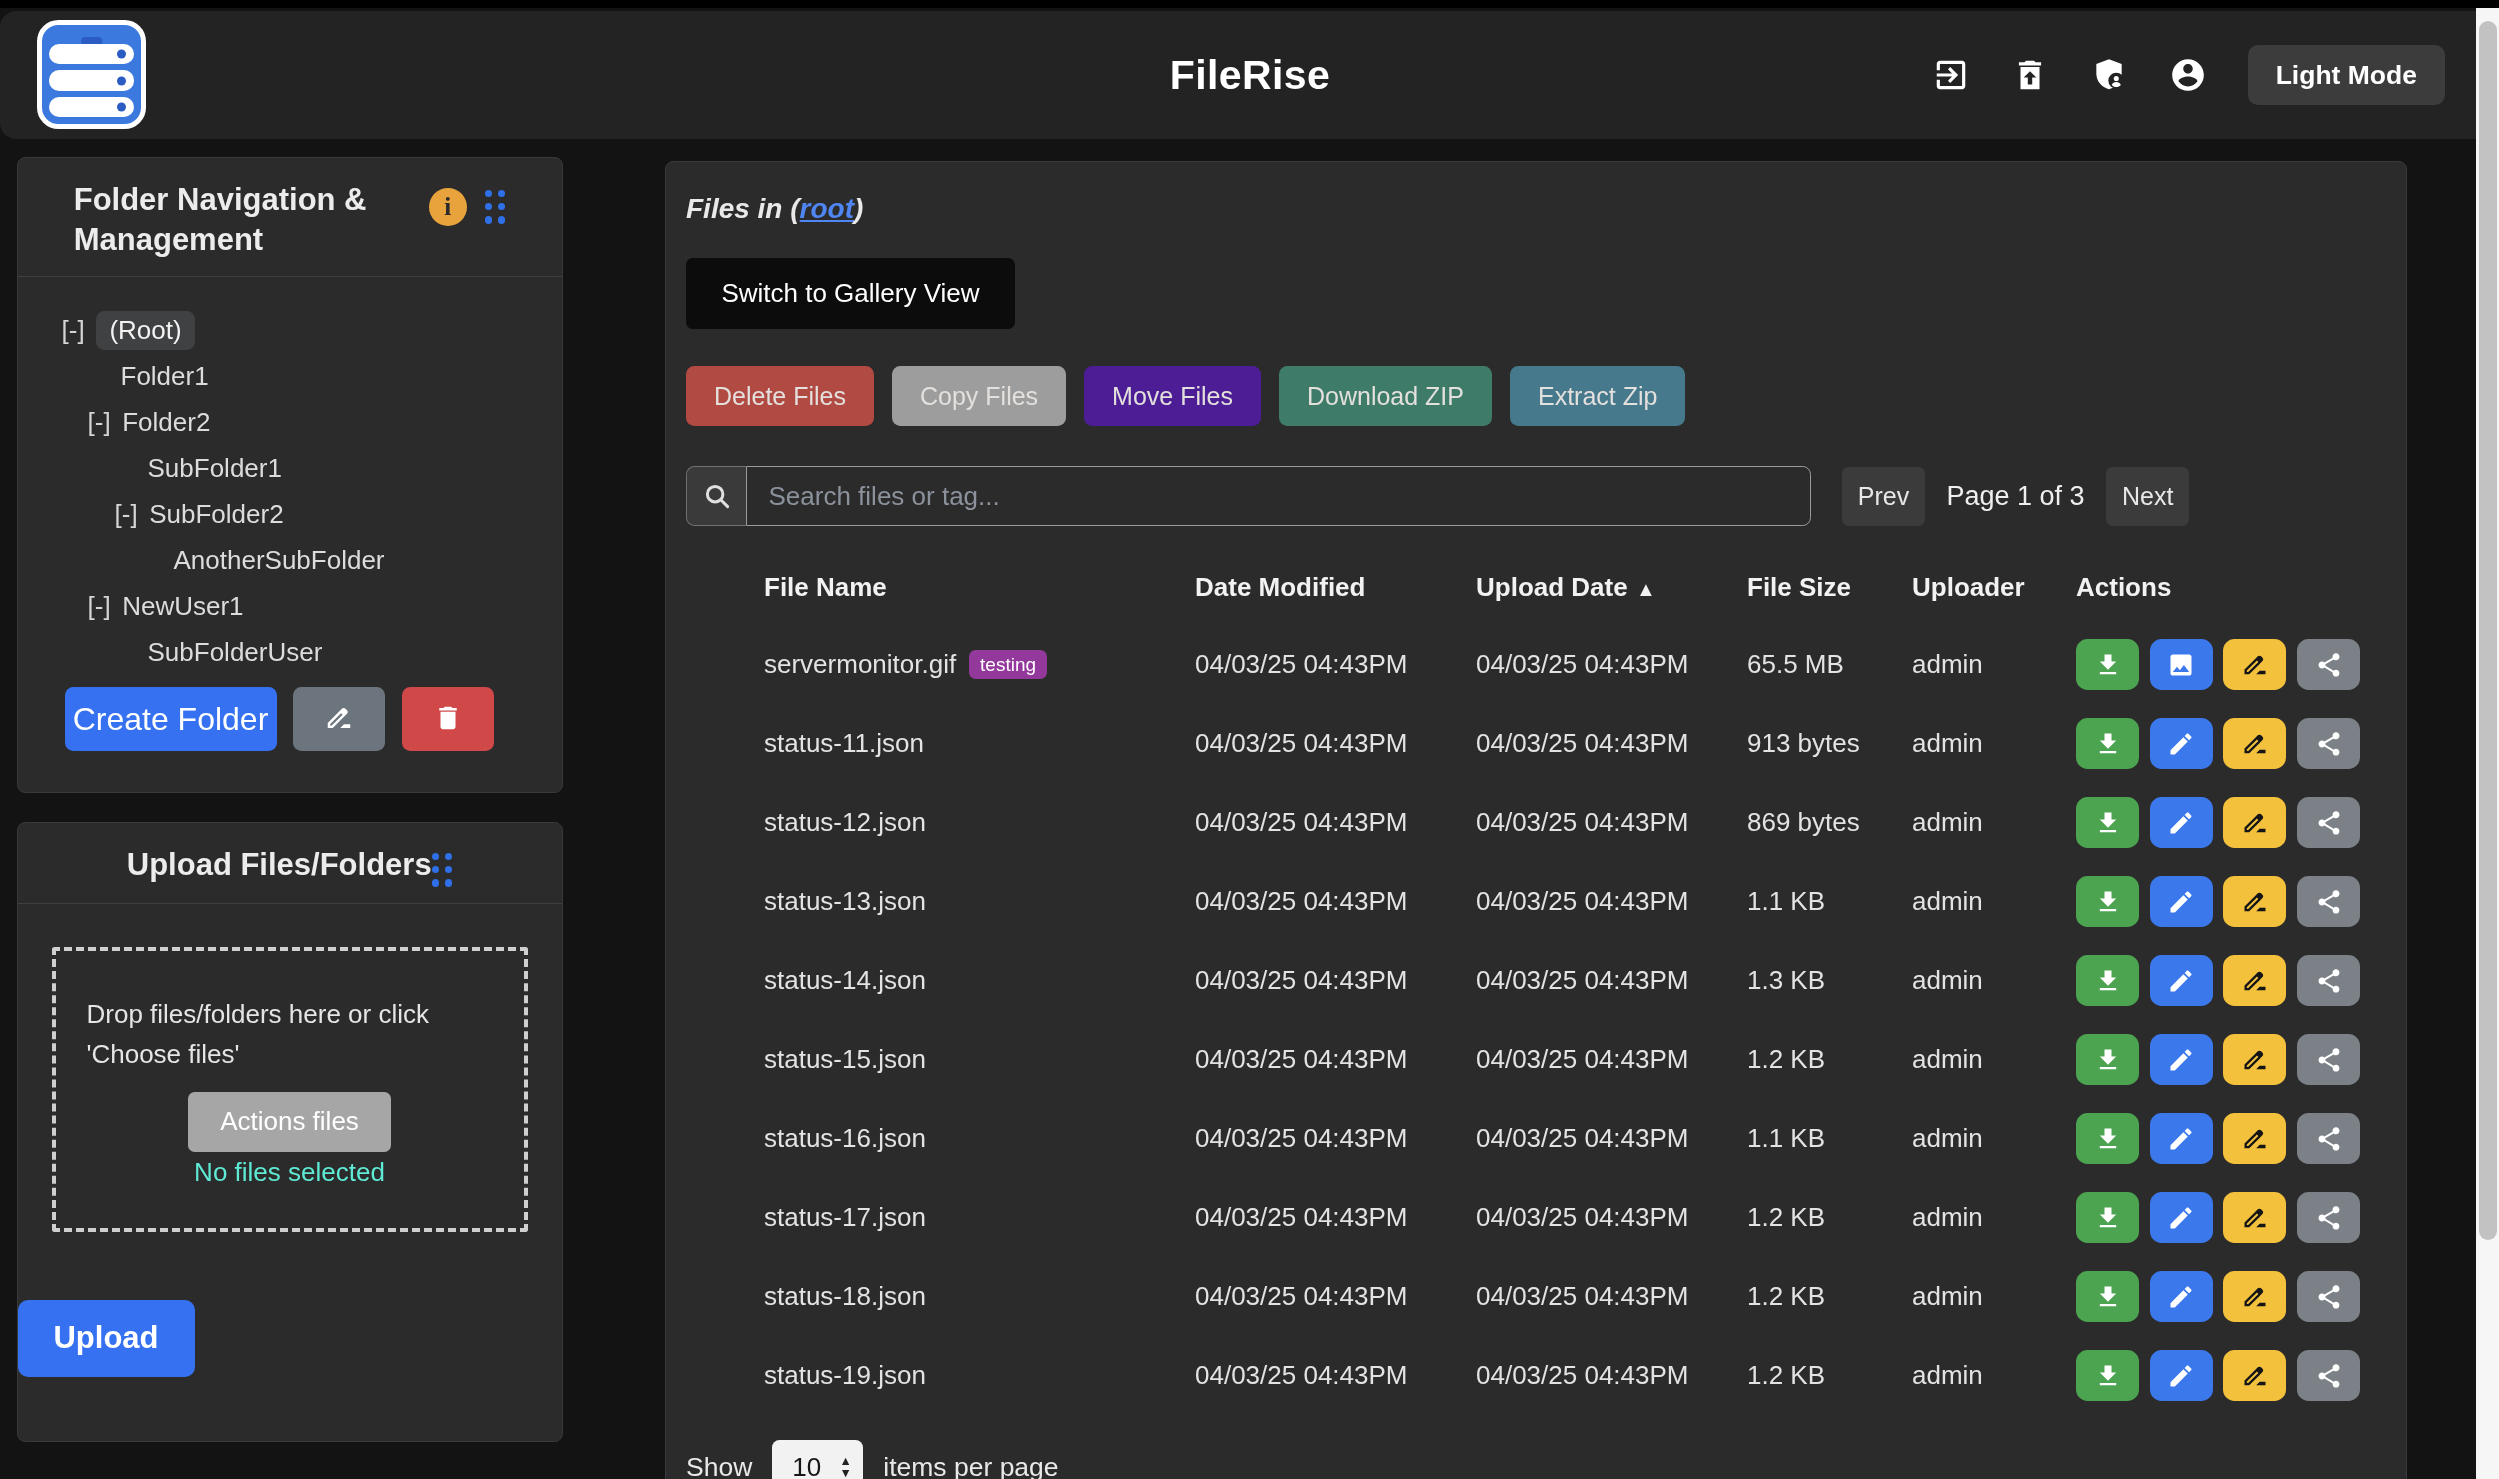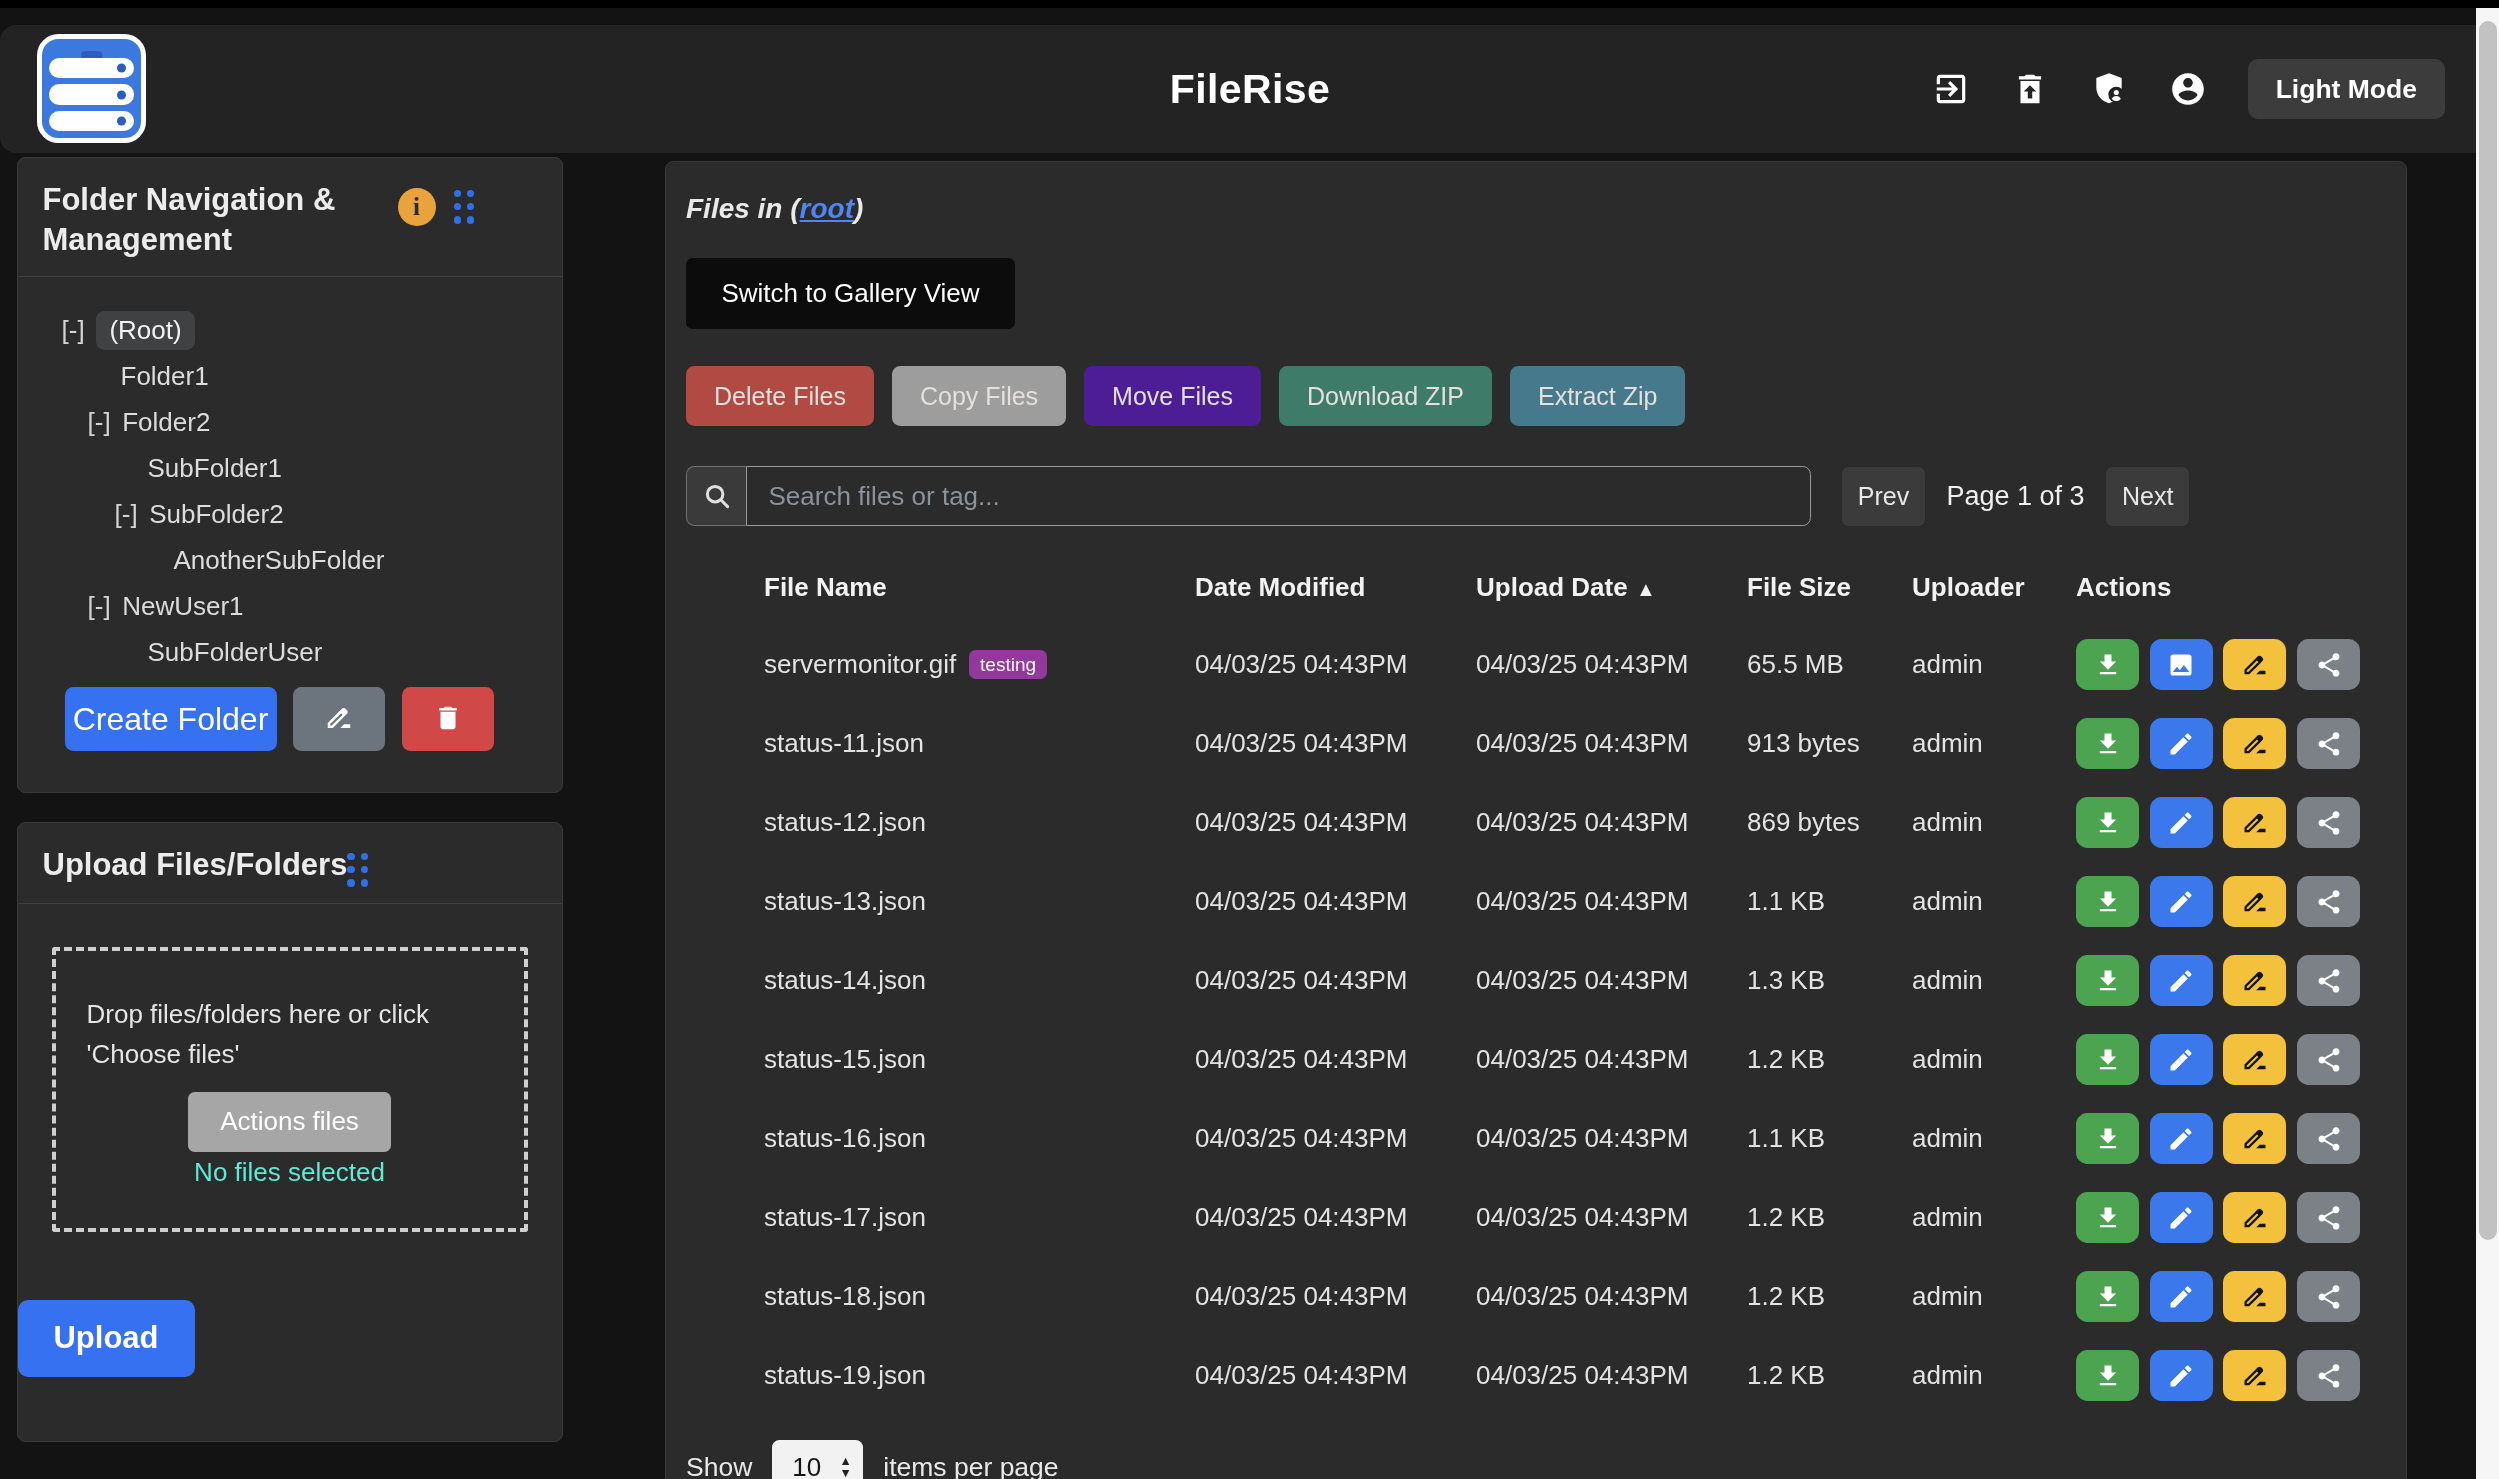--- a/index.html
+++ b/index.html
@@ -4,21 +4,21 @@
 <style>
   html,body{margin:0;padding:0;background:#000;}
   *{box-sizing:border-box;}
   .page{
     position:relative;width:2500px;height:1480px;overflow:hidden;
     background:#131313;font-family:"Liberation Sans",sans-serif;color:#e8e8e8;
   }
   
   .top-strip{position:absolute;top:0;left:0;width:100%;height:8.3px;background:#000;}
   .header{
-    position:absolute;top:25px;left:0;width:100%;height:128px;background:#232323;
+    position:absolute;top:11px;left:0;width:100%;height:128px;background:#232323;
     display:flex;align-items:center;border-radius:16px;
   }
   .logo{
     position:absolute;left:37px;top:9px;width:109px;height:109px;background:#3b79de;
     border:5.8px solid #fff;border-radius:21.5px;padding:5px 7.4px 6.6px 7.4px;
     display:flex;flex-direction:column;justify-content:flex-end;
   }
   .logo .cap{position:absolute;top:11.6px;left:50%;transform:translateX(-50%);width:21.5px;height:9px;border-radius:4.1px;background:#2a5cc4;}
   .logo .bar{position:relative;height:20.7px;background:#fff;border-radius:10px;margin-top:5.8px;}
   .logo .bar::after{content:"";position:absolute;right:7.4px;top:50%;transform:translateY(-50%);width:9px;height:9px;border-radius:50%;background:#2a5cc4;}
@@ -28,21 +28,21 @@
   .hicon svg{width:38px;height:38px;fill:#fff;}
   .light-mode-btn{
     height:60px;padding:0 28px;background:#3c3c3c;border:none;border-radius:10px;
     color:#fff;font-size:26.5px;font-weight:bold;font-family:inherit;cursor:pointer;
   }
   
   .scroll-track{position:absolute;right:0;top:8.3px;width:24px;height:1471px;background:#f6f6f6;}
   .scroll-thumb{position:absolute;left:3.3px;top:13.2px;width:17.4px;height:1219px;border-radius:9px;background:#c2c2c2;}
   
   .card{position:absolute;background:#2b2b2b;border:0.8px solid #3a3a3c;border-radius:8.3px;}
-  .card-head{display:flex;align-items:flex-start;justify-content:flex-start;padding:21.5px 25px 16.5px 25px;}
+  .card-head{display:flex;align-items:flex-start;justify-content:center;padding:21.5px 25px 16.5px 25px;}
   .card-title{font-size:31px;font-weight:bold;line-height:40px;color:#ececec;}
   .head-tools{display:flex;align-items:center;gap:18px;margin-top:8.3px;}
   .info-badge{width:38px;height:38px;border-radius:50%;background:#e8a33c;color:#2b2b2b;font-weight:bold;font-size:25px;display:flex;align-items:center;justify-content:center;font-family:"Liberation Serif",serif;}
   .drag-dots{display:grid;grid-template-columns:repeat(2,7.4px);grid-template-rows:repeat(3,7.4px);gap:5.8px;cursor:grab;}
   .drag-dots i{width:7.4px;height:7.4px;border-radius:50%;background:#2f6fe8;}
   .divider{height:0.8px;background:#3f3f41;}
   
   #folder-card{left:16.5px;top:157px;width:546px;height:636px;}
   .tree{margin-top:31px;font-size:26px;color:#dcdcdc;}
   .tree-row{height:46px;display:flex;align-items:center;cursor:pointer;}

